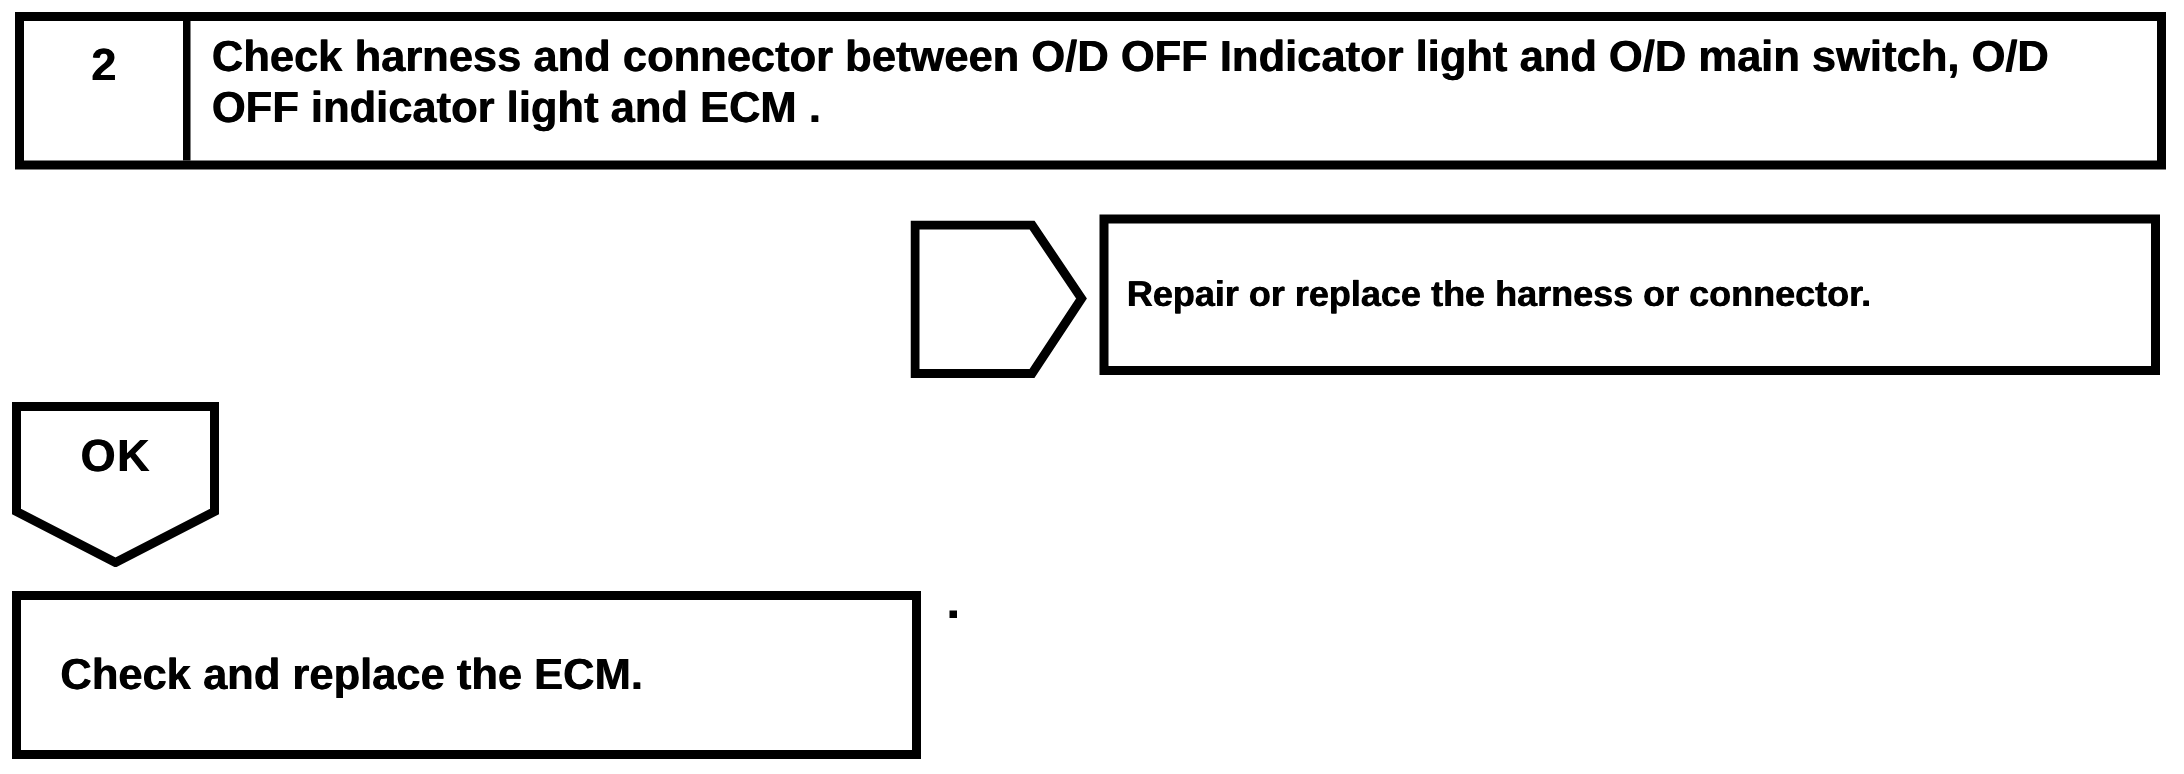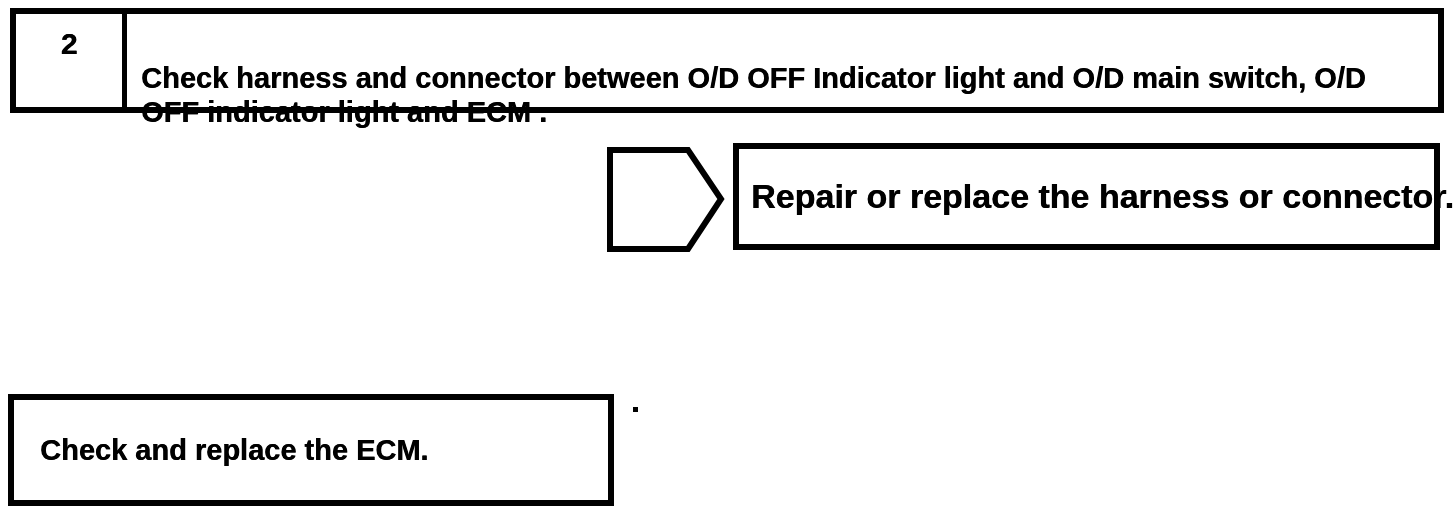--- a/index.html
+++ b/index.html
@@ -36,21 +36,21 @@
     align-items: flex-start;
     padding-top: 13px;
     font-size: 30px;
   }
   .step-text-cell {
     flex: 1;
     padding: 7px 0 0 14px;
     font-size: 29px;
     line-height: 34px;
   }
-  .step-text { width: 1235px; margin-top: 40px; }
+  .step-text { width: 1235px; }
 
   
   .ng-arrow {
     position: absolute;
     left: 607px; top: 147px;
     width: 118px; height: 105px;
   }
   .ng-arrow svg { position: absolute; left: 0; top: 0; }
   .ng-label {
     position: absolute; left: 0; top: 0;
@@ -60,21 +60,21 @@
   }
 
   
   .ng-action-box {
     position: absolute;
     left: 733px; top: 143px;
     width: 707px; height: 107px;
     border: 6px solid #000;
     display: flex; align-items: center;
     padding-left: 12px;
-    font-size: 34px;
+    font-size: 24px;
     white-space: nowrap;
     background: #fff;
   }
 
   
   .ok-arrow {
     position: absolute;
     left: 8px; top: 268px;
     width: 138px; height: 110px;
   }
@@ -124,20 +124,26 @@
   <div class="ng-arrow">
     <svg width="118" height="105" viewBox="0 0 118 105">
       <polygon points="3,3 81,3 114,52 81,102 3,102" fill="#ffffff" stroke="#000000" stroke-width="6" stroke-linejoin="miter"></polygon>
     </svg>
   </div>
 
   <div class="ng-action-box">
     <span class="ink">Repair or replace the harness or connector.</span>
   </div>
 
+  <div class="ok-arrow">
+    <svg width="138" height="110" viewBox="0 0 138 110">
+      <polygon points="3,3 135,3 135,73 69,107 3,73" fill="#ffffff" stroke="#000000" stroke-width="6" stroke-linejoin="miter"></polygon>
+    </svg>
+    <span class="ok-label ink">OK</span>
+  </div>
 
   <div class="ok-action-box">
     <span class="ink">Check and replace the ECM.</span>
   </div>
 
   <div class="scan-speck"></div>
 
 </div>
 
 </body></html>

